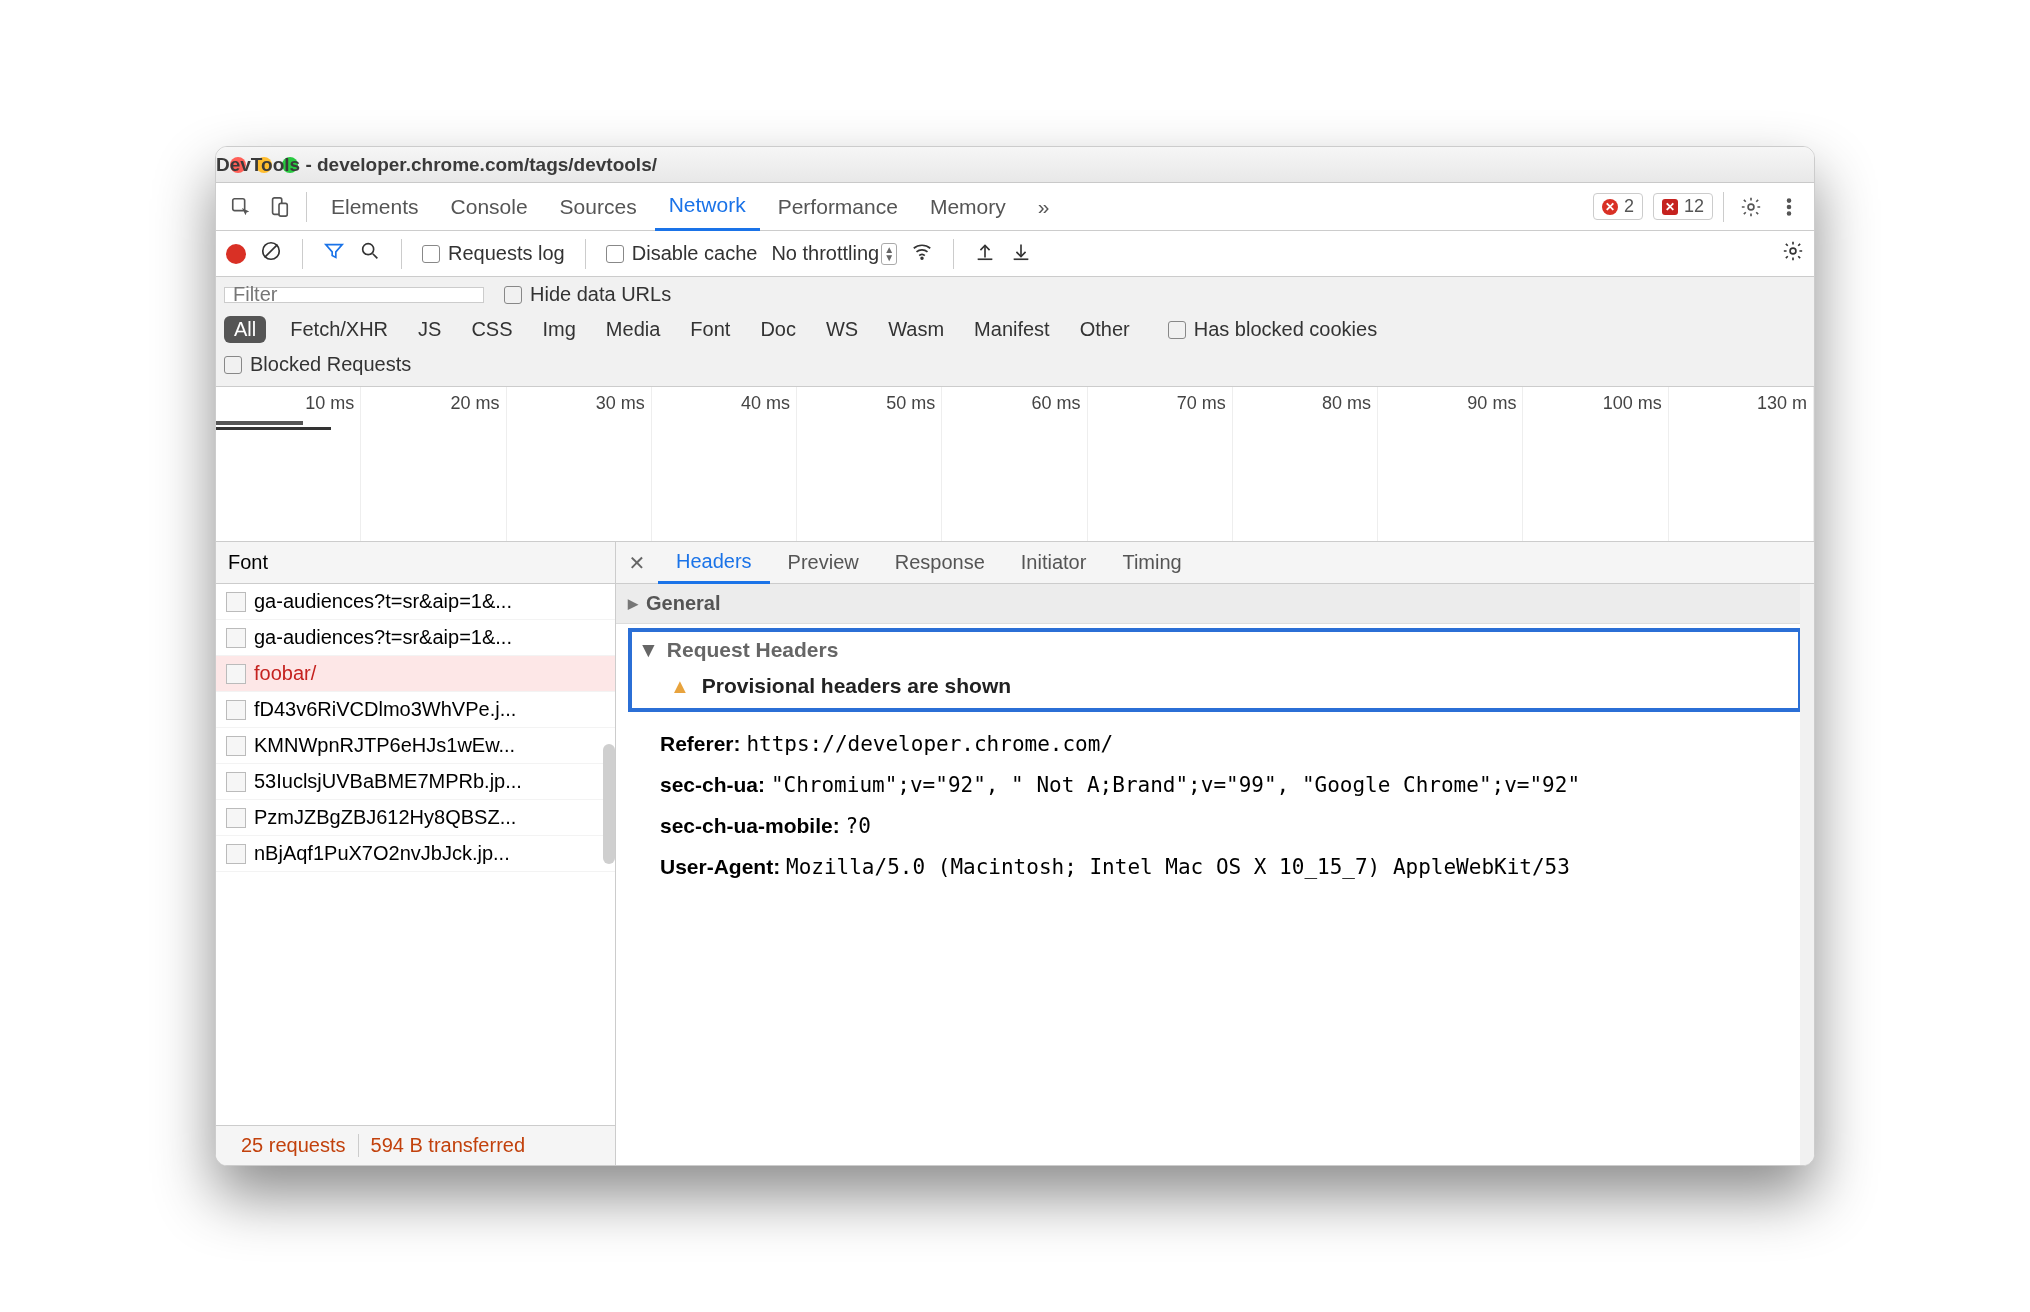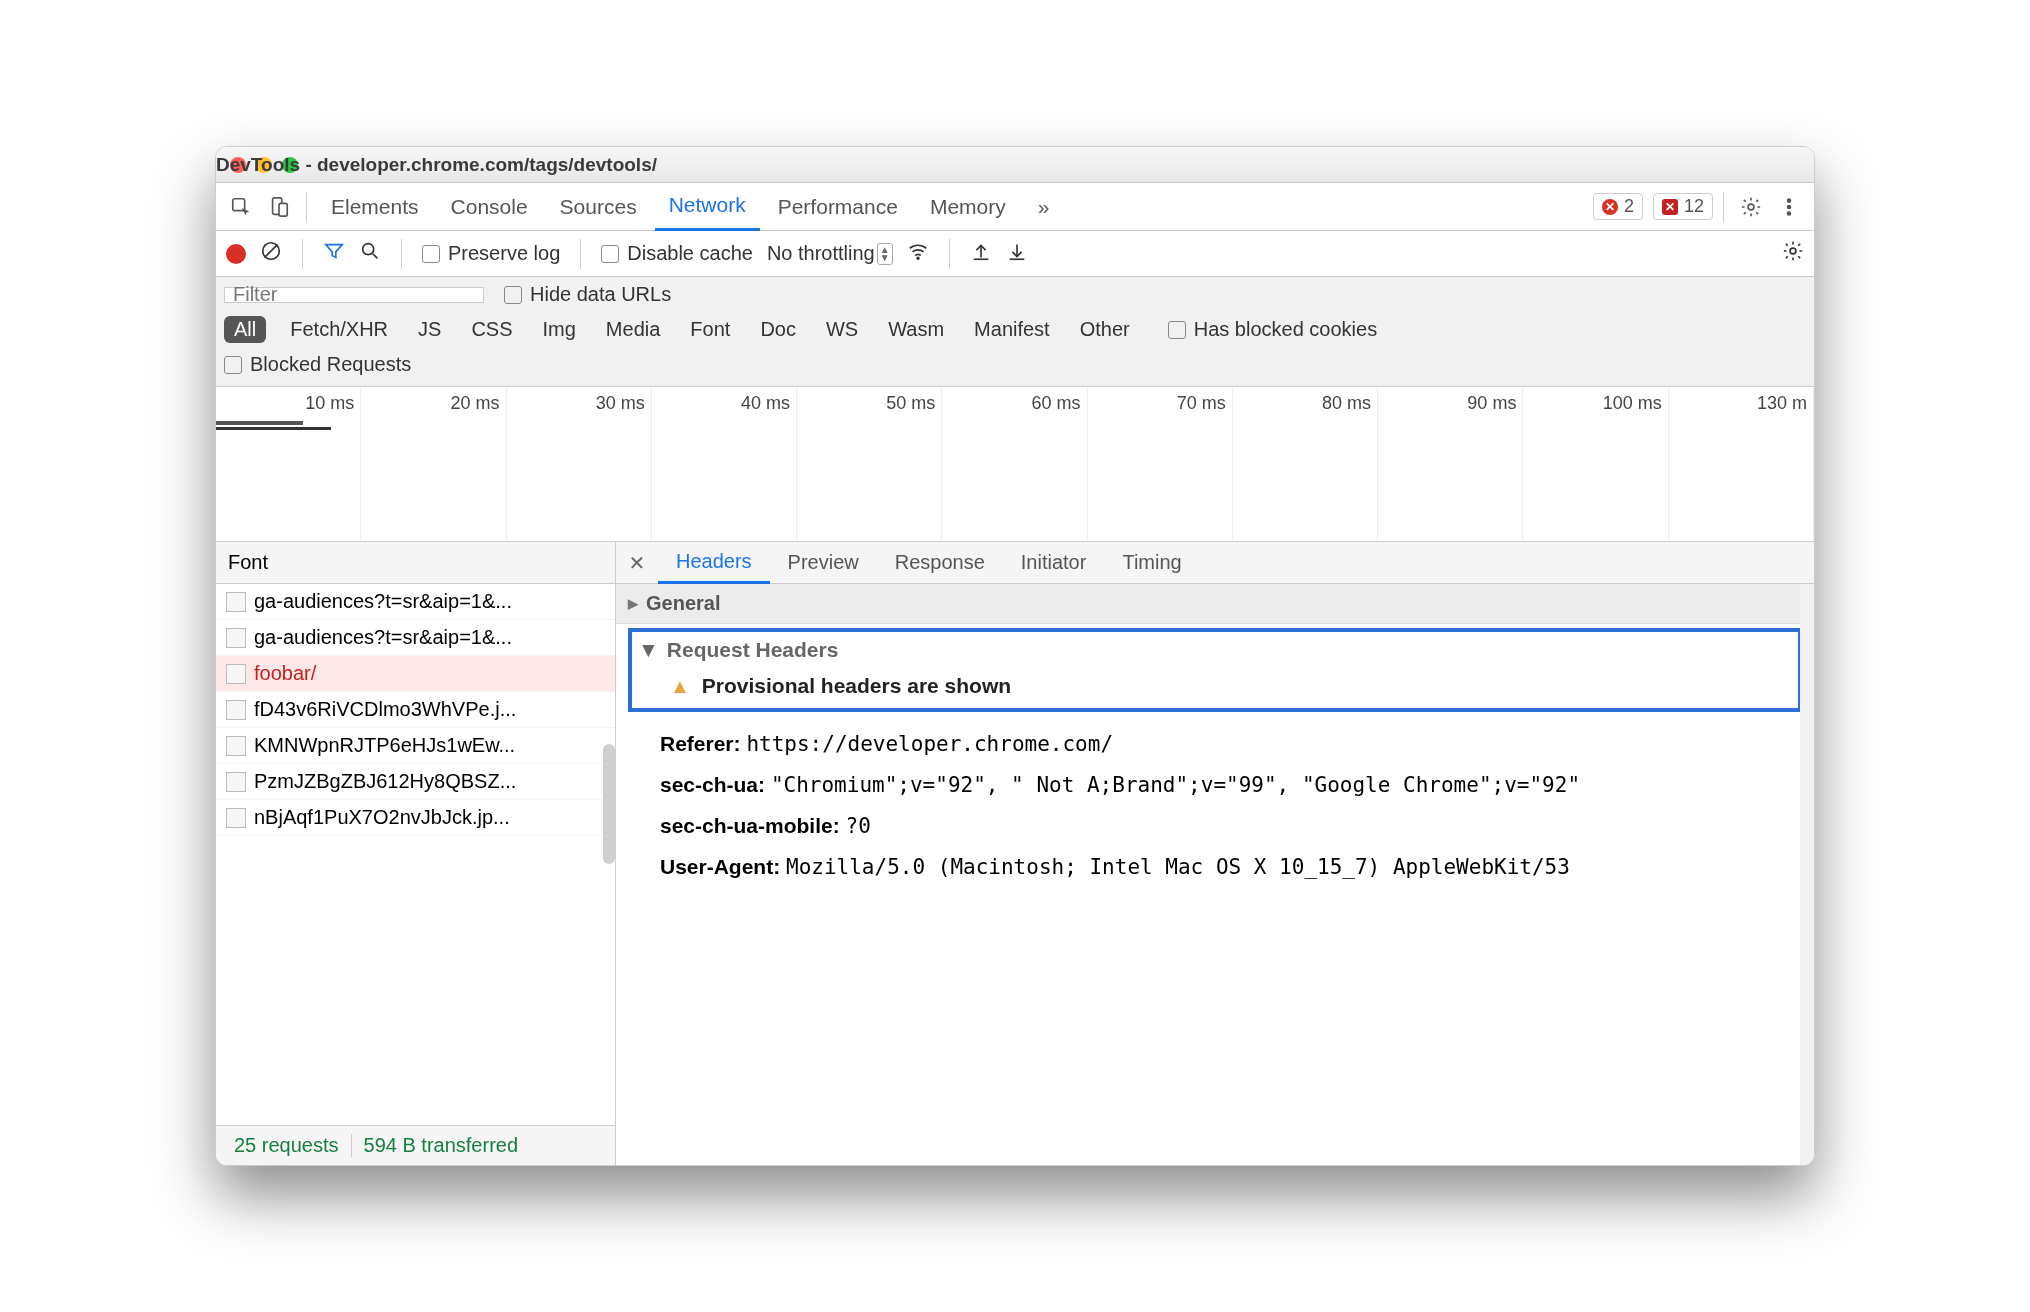--- a/index.html
+++ b/index.html
@@ -87,21 +87,21 @@
 
   
   .split{flex:1;display:flex;overflow:hidden;}
   .left{width:400px;border-right:1px solid #ccc;display:flex;flex-direction:column;background:#f5f5f5;}
   .left-head{height:42px;display:flex;align-items:center;padding:0 12px;font-size:20px;border-bottom:1px solid #ccc;background:#f5f5f5;}
   .reqlist{flex:1;overflow:auto;background:#fff;position:relative;}
   .req{display:flex;align-items:center;gap:8px;padding:6px 10px;font-size:20px;border-bottom:1px solid #f3f3f3;white-space:nowrap;overflow:hidden;text-overflow:ellipsis;}
   .req .ico{width:20px;height:20px;border:1px solid #bbb;background:#f6f6f6;flex-shrink:0;}
   .req.err{background:#fde7e7;color:#c5221f;}
   .scrollbar{position:absolute;right:0;top:160px;width:12px;height:120px;background:#cfcfcf;border-radius:6px;}
-  .left-status{border-top:1px solid #ccc;padding:8px 18px;font-size:20px;color:#15803d;display:flex;gap:12px;background:#f5f5f5;}
+  .left-status{border-top:1px solid #ccc;padding:8px 25px;font-size:20px;color:#c2410c;display:flex;gap:12px;background:#f5f5f5;}
   .left-status span+span{border-left:1px solid #ccc;padding-left:12px;}
 
   .right{flex:1;display:flex;flex-direction:column;overflow:hidden;}
   .right-tabs{display:flex;align-items:center;height:42px;border-bottom:1px solid #ccc;background:#f5f5f5;font-size:20px;color:#555;}
   .right-tabs .close{width:42px;text-align:center;color:#666;}
   .rtab{padding:0 18px;height:42px;display:flex;align-items:center;}
   .rtab.active{color:#1a73e8;border-bottom:3px solid #1a73e8;}
   .right-body{flex:1;overflow:auto;position:relative;}
 
   .section{border-bottom:1px solid #ddd;}
@@ -195,21 +195,21 @@
     </div>
     <div class="iconbtn">
       <svg viewBox="0 0 24 24">
           <circle cx="10" cy="10" r="6"></circle>
           <line x1="20" y1="20" x2="15" y2="15"></line>
         </svg>
     </div>
     <div class="vsep"></div>
     <label class="chk">
       <span class="box"></span>
-        <span>Preserve log</span>
+        <span>Requests log</span>
     </label>
     <div class="vsep"></div>
     <label class="chk">
       <span class="box"></span>
         <span>Disable cache</span>
     </label>
     <div class="dd">
       <span>No throttling</span>
       <span class="carets">
           <span>▲</span>
@@ -333,20 +333,24 @@
           <div class="req">
             <span class="ico"></span>
             <span>fD43v6RiVCDlmo3WhVPe.j...</span>
           </div>
           <div class="req">
             <span class="ico"></span>
             <span>KMNWpnRJTP6eHJs1wEw...</span>
           </div>
           <div class="req">
             <span class="ico"></span>
+            <span>53IuclsjUVBaBME7MPRb.jp...</span>
+          </div>
+          <div class="req">
+            <span class="ico"></span>
             <span>PzmJZBgZBJ612Hy8QBSZ...</span>
           </div>
           <div class="req">
             <span class="ico"></span>
             <span>nBjAqf1PuX7O2nvJbJck.jp...</span>
           </div>
           <div class="scrollbar"></div>
       </div>
       <div class="left-status">
         <span>25 requests</span>

